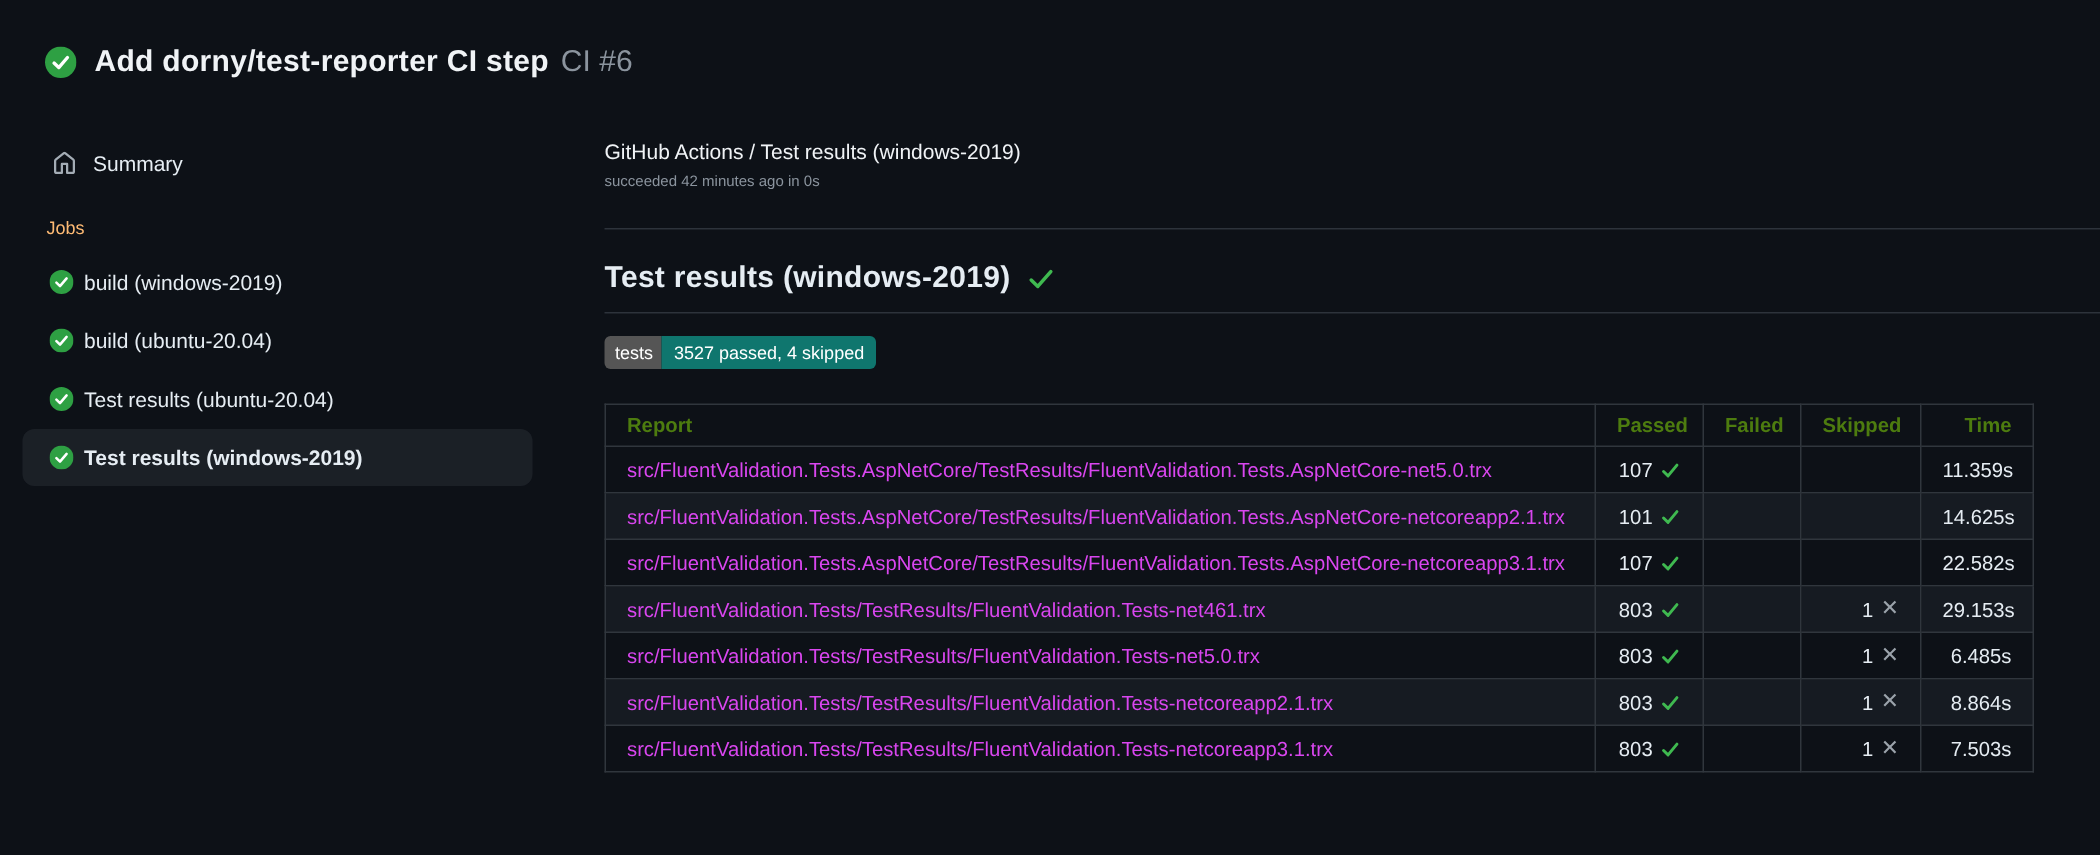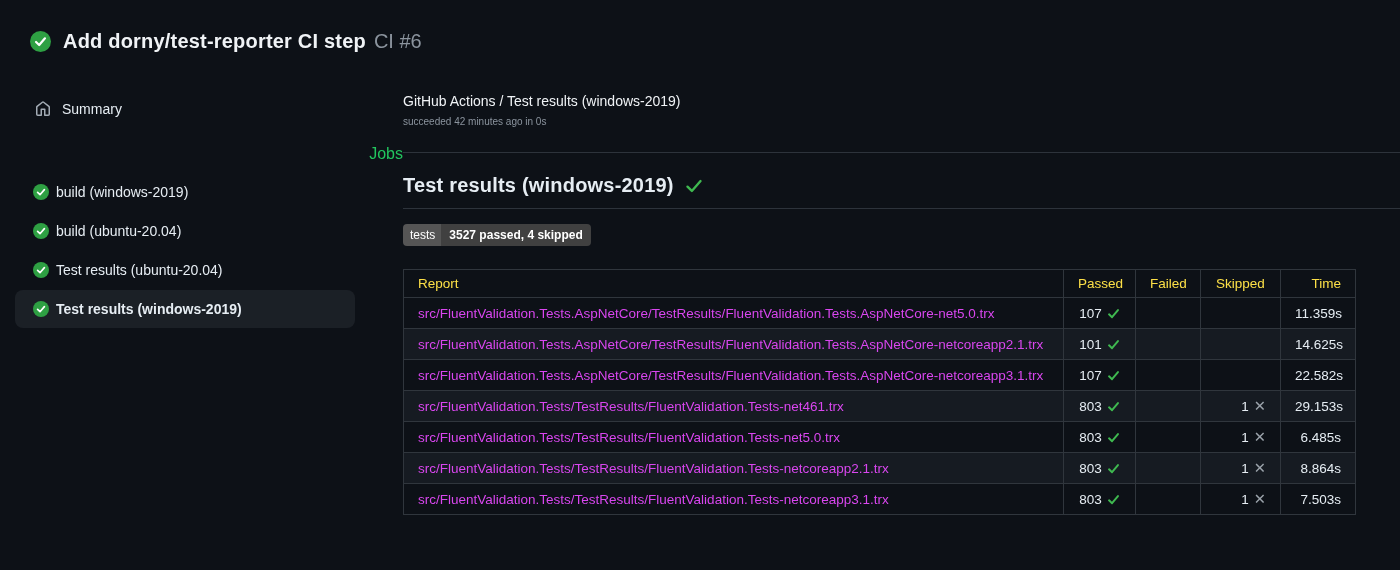--- a/index.html
+++ b/index.html
@@ -24,21 +24,21 @@
   .content { flex: 1 1 auto; min-width: 0; }
 
   
   .summary-item {
     display: flex; align-items: center; gap: 11px;
     height: 32px; margin: 0 16px 6px 15px; padding: 0 20px;
     border-radius: 6px; cursor: pointer;
   }
   .summary-item svg { width: 16px; height: 16px; display: block; }
   .summary-label { font-size: 14px; color: #e6edf3; }
-  .jobs-label { font-size: 16px; color: #22c55e; margin: 20px 0 10px 31px; text-align: right; }
+  .jobs-label { font-size: 12px; color: #fdba74; margin: 20px 0 10px 31px; }
   .job-item {
     display: flex; align-items: center; gap: 7px;
     height: 38px; margin: 1px 0 1px 15px; width: 340px; padding: 0 18px;
     border-radius: 8px; cursor: pointer;
   }
   .job-item.selected { background: rgba(177,186,196,0.09); }
   .job-item.selected .job-label { font-weight: 700; }
   .check-circle { width: 16px; height: 16px; flex: 0 0 auto; }
   .check-circle svg, .status-circle svg { width: 100%; height: 100%; display: block; }
   .job-label { font-size: 14px; color: #e6edf3; white-space: nowrap; }
@@ -48,38 +48,38 @@
   .check-status { font-size: 10px; color: #8b949e; margin-top: 7px; }
   .divider { border: none; border-top: 1px solid #2d333b; margin: 0; }
   .divider.d1 { margin-top: 25px; }
   .divider.d2 { margin-top: 11px; }
   .section-title-row { display: flex; align-items: center; gap: 11px; margin-top: 21px; }
   .section-title { font-size: 20px; font-weight: 600; color: #e6edf3; letter-spacing: .2px; }
   .section-check svg { width: 18px; height: 18px; display: block; }
 
   .badge { display: inline-flex; margin-top: 15px; font-size: 12px; line-height: 1; cursor: pointer; }
   .badge-label { background: #555555; color: #fff; padding: 5px 6px 5px 7px; border-radius: 4px 0 0 4px; }
-  .badge-value { background: #404040; color: #fff; padding: 5px 8px; border-radius: 0 4px 4px 0; font-weight: bold; }
+  .badge-value { background: #0f766e; color: #fff; padding: 5px 8px; border-radius: 0 4px 4px 0; }
 
   
   table.results {
     margin-top: 23px;
     border-collapse: collapse;
     table-layout: fixed;
     width: 952px;
     background: #0d1117;
   }
   table.results th, table.results td {
     border: 1px solid #30363d;
     font-size: 13.5px;
     padding: 6px 14px;
     height: 31px;
     white-space: nowrap; overflow: hidden;
   }
-  table.results th { font-weight: 400; color: #fde047; text-align: center; height: 20px; }
+  table.results th { font-weight: 700; color: #4d7c0f; text-align: center; height: 20px; }
   table.results th.col-report { text-align: left; }
   table.results th.col-time { text-align: right; }
   table.results tr:nth-child(even) td { background: #161b22; }
   td.cell-report { font-size: 13.2px; }
   td.cell-report a { color: #d946ef; text-decoration: none; cursor: pointer; }
   td.cell-passed  { text-align: center; }
   td.cell-skipped { text-align: right; }
   td.cell-time    { text-align: right; color: #e6edf3; }
   .num-with-icon { display: inline-flex; align-items: center; gap: 5px; color: #e6edf3; }
   .num-with-icon svg { width: 13px; height: 13px; display: block; }

